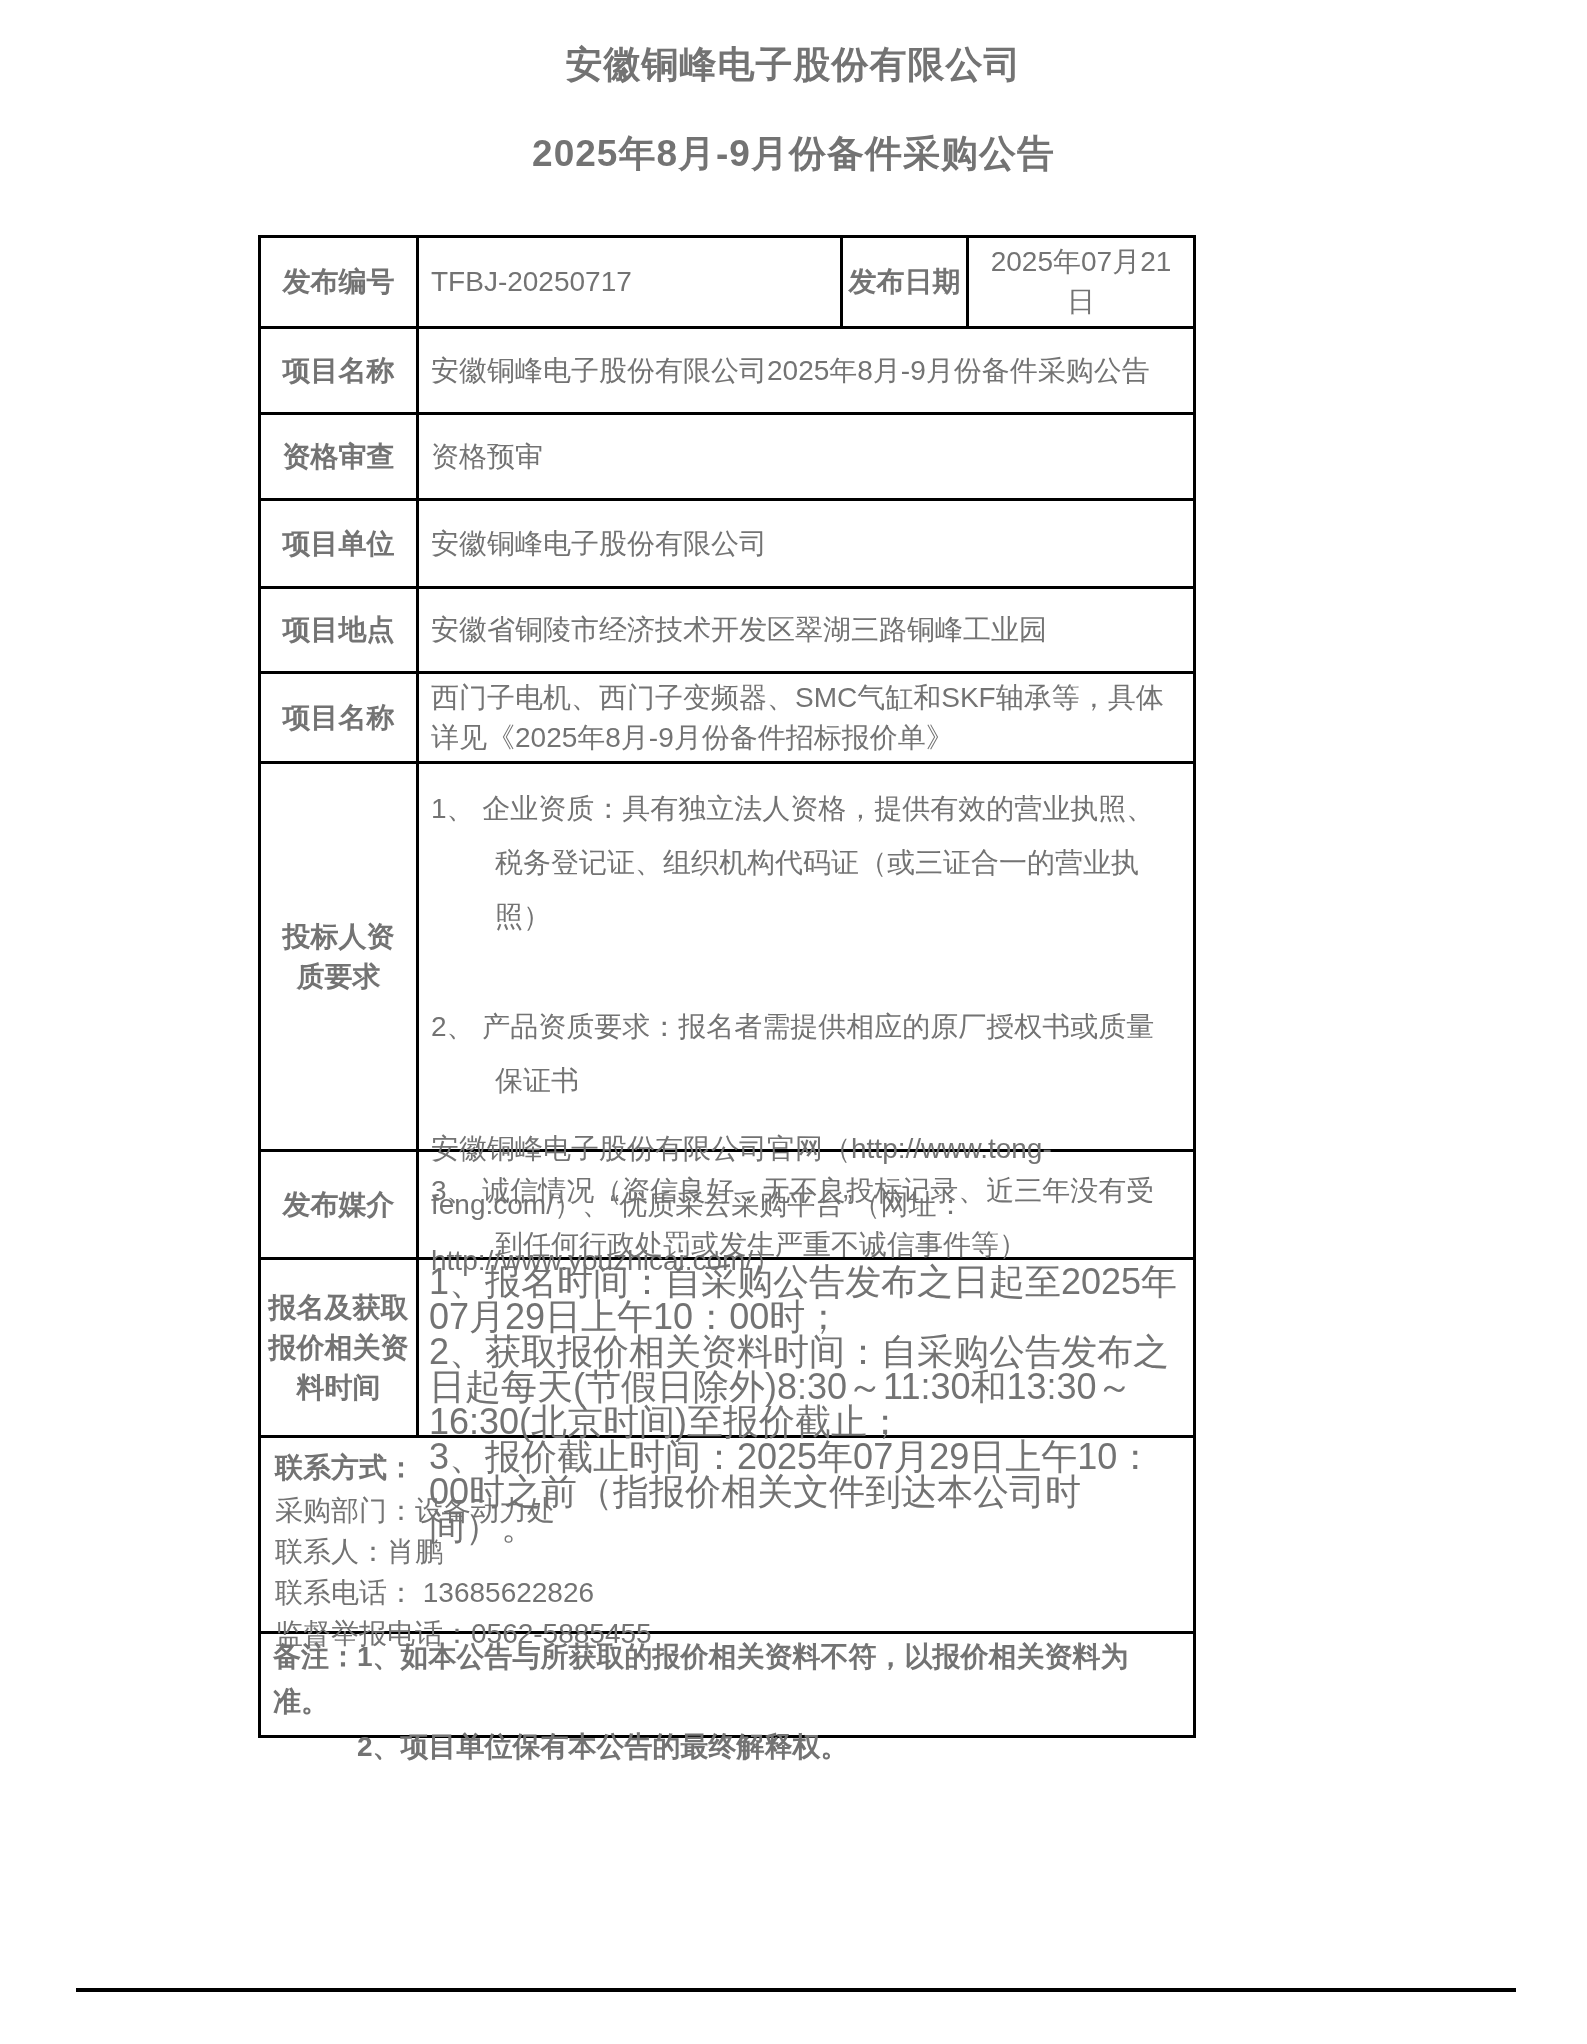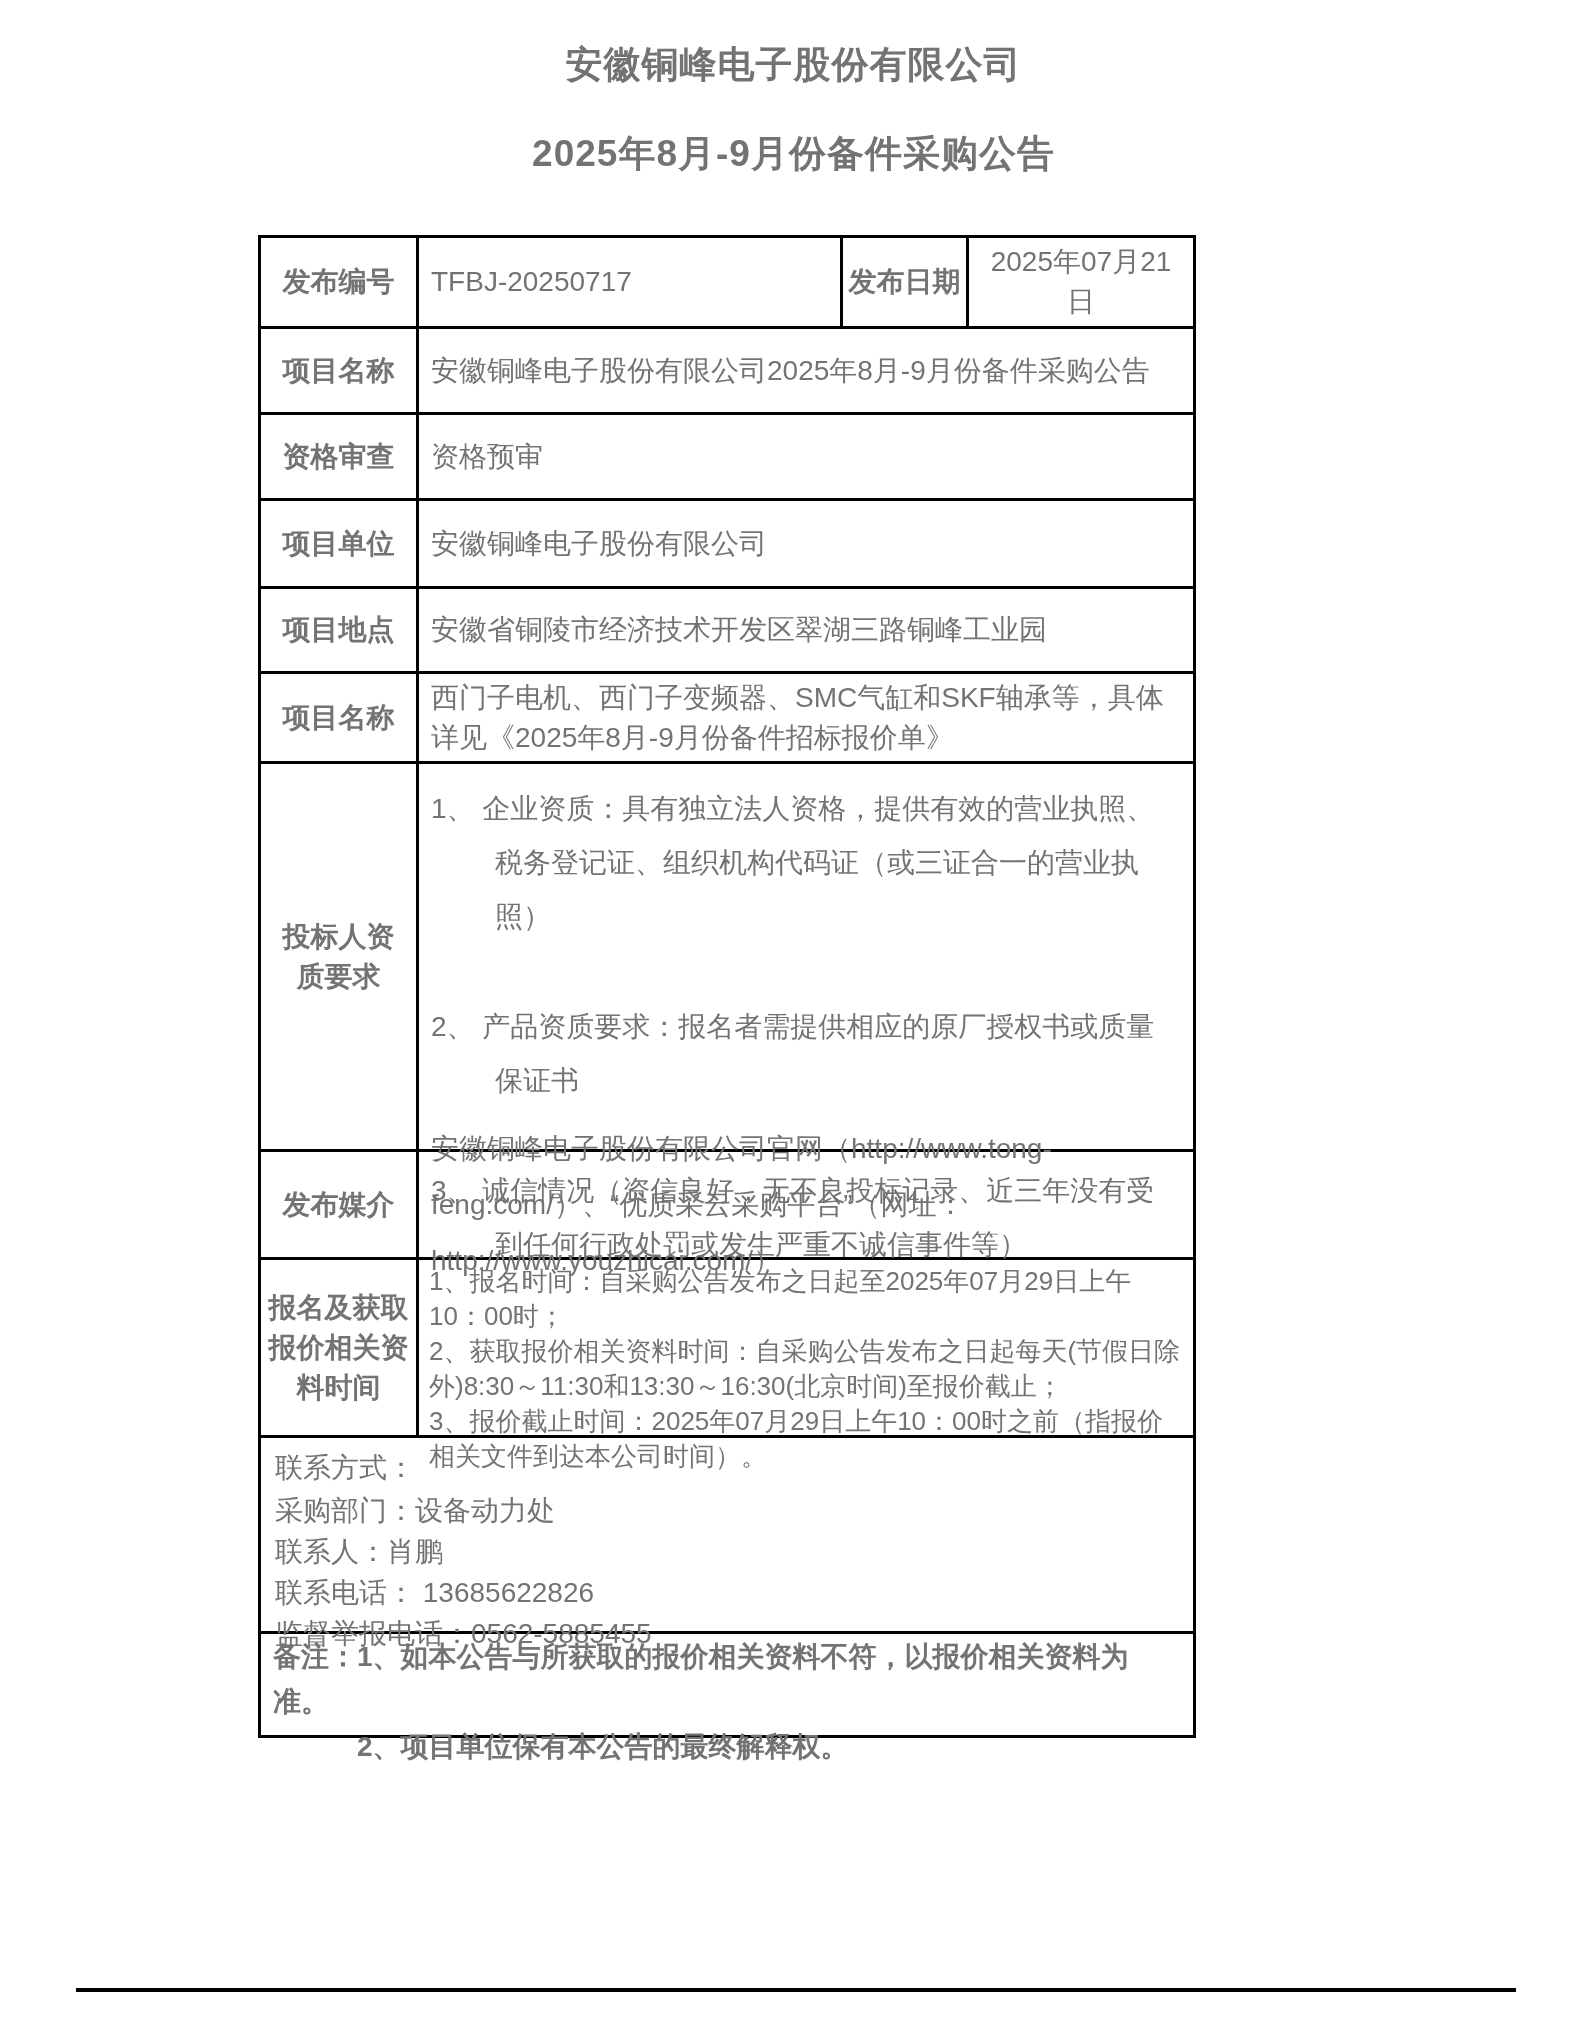--- a/index.html
+++ b/index.html
@@ -57,26 +57,26 @@
     margin:0 0 56px 0;
     padding-left:64px;
     text-indent:-64px;
   }
   .qual-item:last-child{margin-bottom:0;}
 
   
   .media-content{line-height:56px;}
 
   
-  .reg-content{display:block;padding:4px 10px;font-size:26px;}
+  .reg-content{display:block;padding:4px 10px;font-size:36px;}
   .reg-line{line-height:35px;}
 
   
   .contact-cell{display:block;width:100%;padding:8px 14px;box-sizing:border-box;}
-  .contact-heading{font-weight:normal;line-height:44px;}
+  .contact-heading{font-weight:bold;line-height:44px;}
   .contact-line{line-height:41px;}
 
   
   .remarks-cell{display:block;width:100%;padding:0 12px;box-sizing:border-box;font-weight:bold;}
   .remark-line1{line-height:45px;}
   .remark-line2{line-height:45px;margin-left:84px;}
 
   .footer-line{
     position:absolute;
     left:76px;top:1988px;

